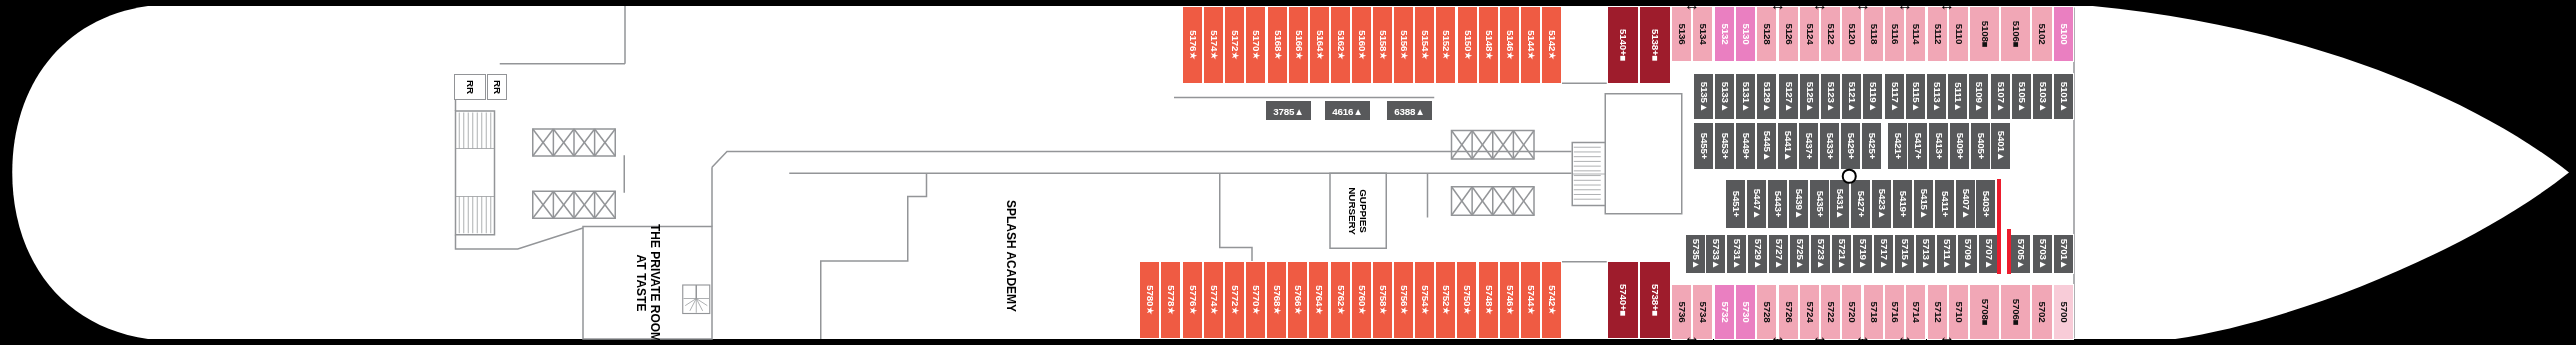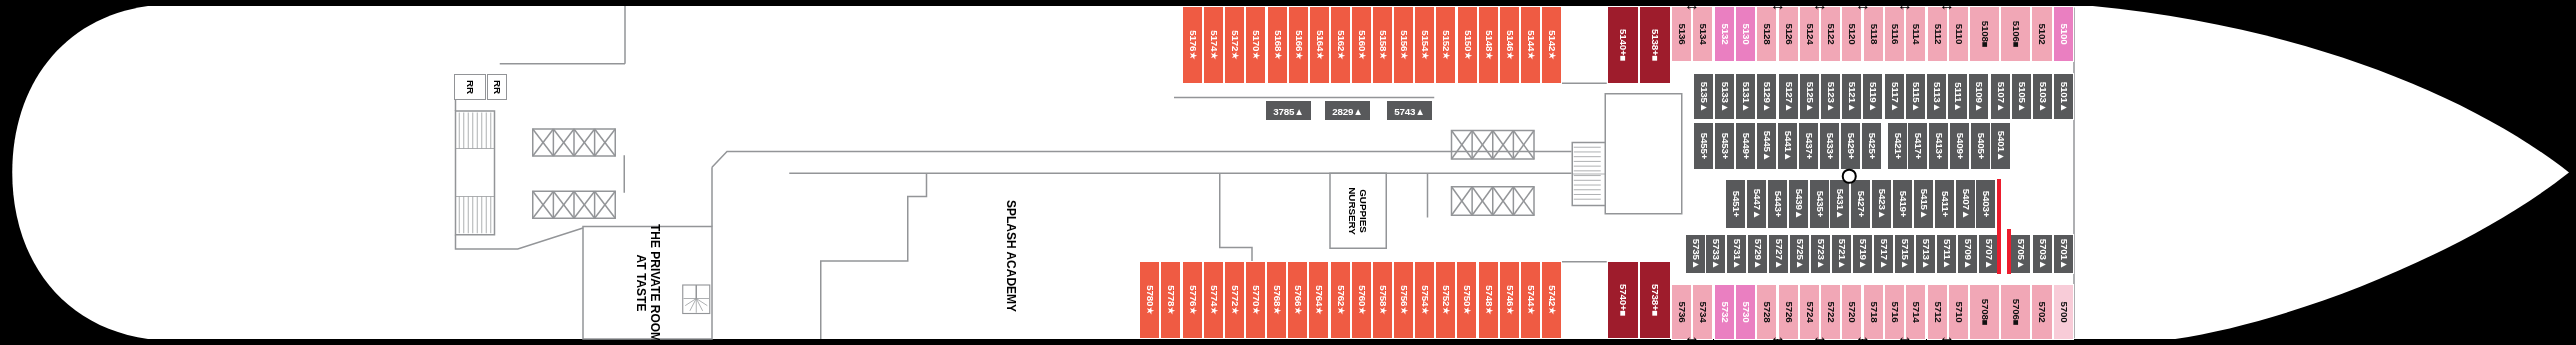--- a/index.html
+++ b/index.html
@@ -274,24 +274,24 @@
       <div class="cabin pink" style="left: 2031px; top: 6px; width: 22px; height: 56px;">
         <span class="clabel">5102</span>
       </div>
       <div class="cabin pink dark" style="left: 2053px; top: 6px; width: 21px; height: 56px;">
         <span class="clabel">5100</span>
       </div>
       <div class="cabin gray" style="left: 1265px; top: 100px; width: 47px; height: 21px;">
         <span class="clabel hz">3785▲</span>
       </div>
       <div class="cabin gray" style="left: 1324px; top: 100px; width: 47px; height: 21px;">
-        <span class="clabel hz">2829▲</span>
+        <span class="clabel hz">4616▲</span>
       </div>
       <div class="cabin gray" style="left: 1386px; top: 100px; width: 47px; height: 21px;">
-        <span class="clabel hz">5743▲</span>
+        <span class="clabel hz">6388▲</span>
       </div>
       <div class="cabin gray" style="left: 1693px; top: 73px; width: 21px; height: 47px;">
         <span class="clabel">5135▲</span>
       </div>
       <div class="cabin gray" style="left: 1714px; top: 73px; width: 21px; height: 47px;">
         <span class="clabel">5133▲</span>
       </div>
       <div class="cabin gray" style="left: 1735px; top: 73px; width: 21px; height: 47px;">
         <span class="clabel">5131▲</span>
       </div>

